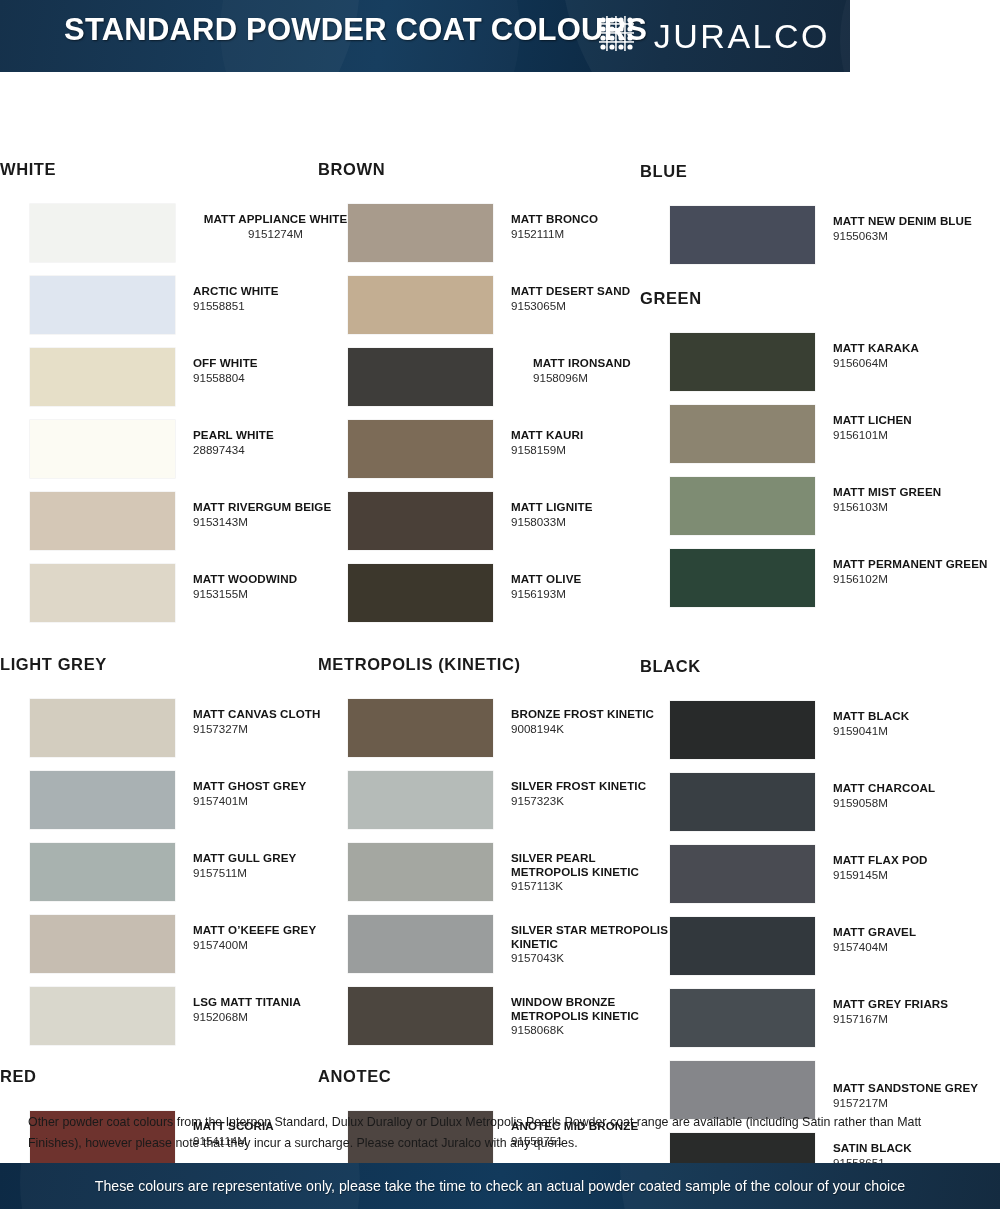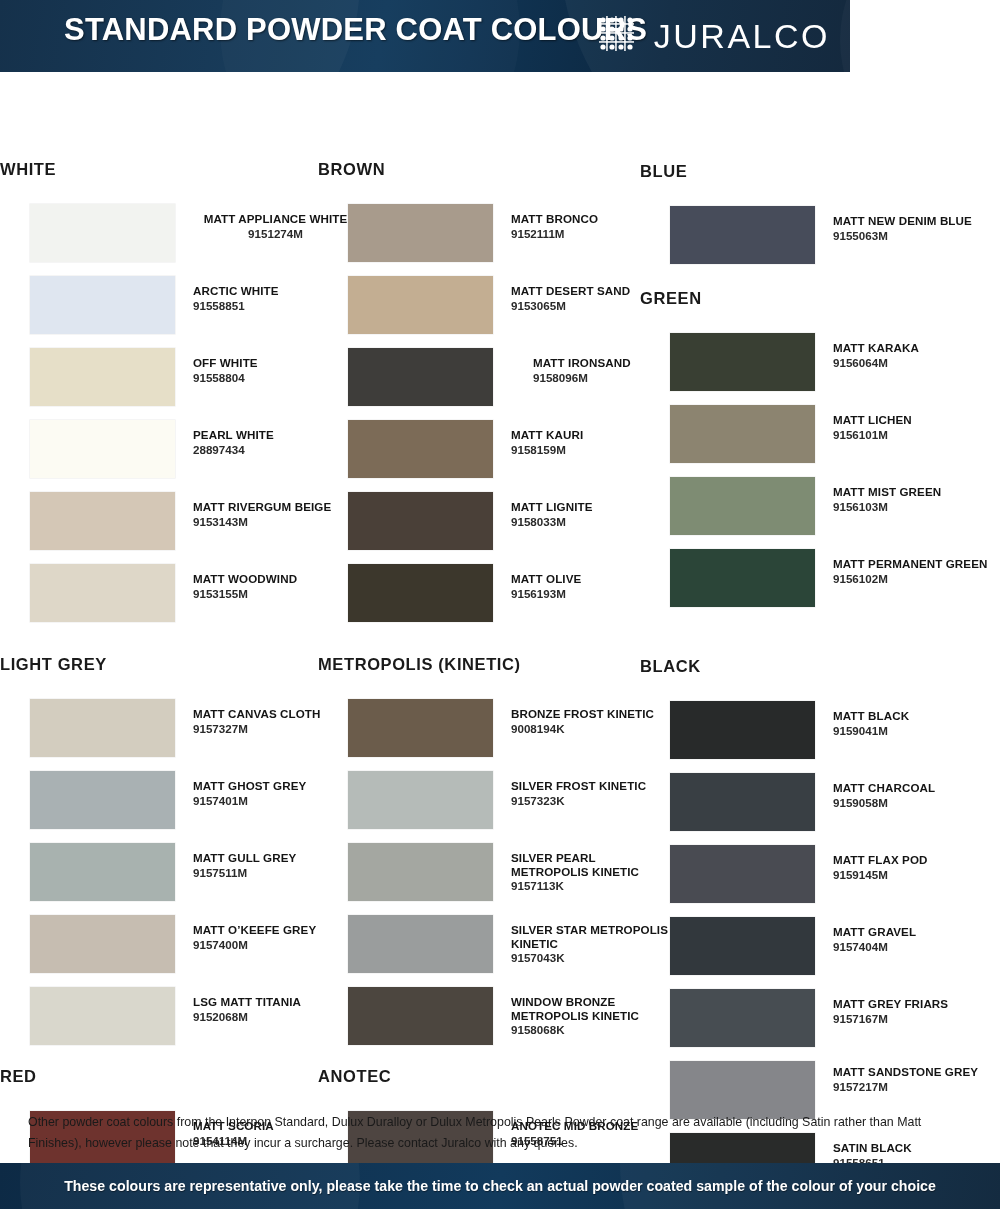--- a/index.html
+++ b/index.html
@@ -59,21 +59,21 @@
     position:absolute;left:0;top:0;
     width:145px;height:58px;
     box-shadow:0 0 0 0.6px rgba(0,0,0,0.07);
   }
   .swatch-text{position:absolute;left:163px;top:3px;width:165px;}
   .swatch-name{
     font-size:11.6px;font-weight:bold;letter-spacing:0.1px;
     color:#141414;line-height:13.5px;
   }
   .swatch-code{
-    font-size:11.6px;font-weight:bold;
+    font-size:11.6px;font-weight:normal;
     color:#2a2a2a;line-height:14.5px;margin-top:1px;
   }
 
   
   .note{
     position:absolute;left:0;top:1112px;
     width:984px;
   }
   .note p{
     margin:0;
@@ -88,21 +88,21 @@
     width:1000px;height:46px;
     background:linear-gradient(100deg,#0d2a45 0%,#123a5c 50%,#0b2339 100%);
     overflow:hidden;
   }
   .footer .blob{position:absolute;border-radius:50%;background:rgba(255,255,255,0.035);}
   .footer .f1{width:340px;height:340px;left:20px;top:-150px;}
   .footer .f2{width:460px;height:460px;left:620px;top:-230px;background:rgba(255,255,255,0.04);}
   .footer-text{
     position:relative;
     text-align:center;
-    font-size:14.2px;font-weight:bold;
+    font-size:14.2px;font-weight:normal;
     color:#ffffff;
     line-height:46px;
     text-shadow:0.5px 0.5px 1px rgba(0,0,0,0.45);
   }
 </style>
 </head>
 <body>
 
 <div class="header">
   <div class="blob b1"></div>
@@ -391,21 +391,21 @@
       </div>
       <div class="swatch-row" style="top: 917px; left: 30px;">
         <div class="swatch" style="background: rgb(71, 77, 82);"></div>
         <div class="swatch-text" style="top: 8px;">
           <div class="swatch-name">MATT GREY FRIARS</div>
           <div class="swatch-code">9157167M</div>
         </div>
       </div>
       <div class="swatch-row" style="top: 989px; left: 30px;">
         <div class="swatch" style="background: rgb(133, 134, 138);"></div>
-        <div class="swatch-text" style="top: 4px;">
+        <div class="swatch-text" style="top: 20px;">
           <div class="swatch-name">MATT SANDSTONE GREY</div>
           <div class="swatch-code">9157217M</div>
         </div>
       </div>
       <div class="swatch-row" style="top: 1061px; left: 30px;">
         <div class="swatch" style="background: rgb(41, 43, 42);"></div>
         <div class="swatch-text" style="top: 8px;">
           <div class="swatch-name">SATIN BLACK</div>
           <div class="swatch-code">91558651</div>
         </div>

